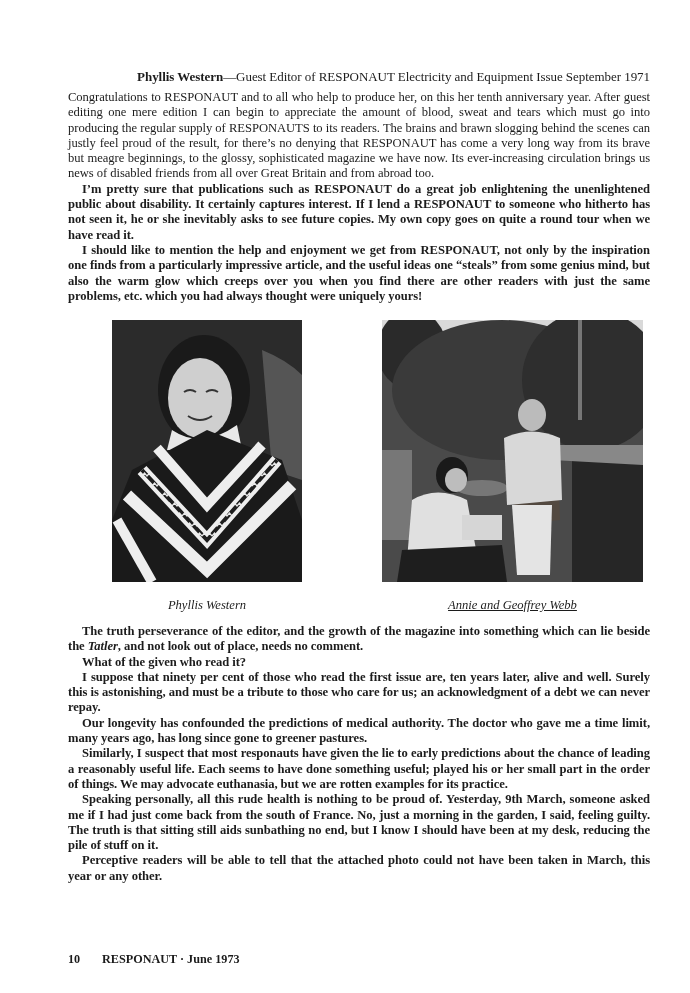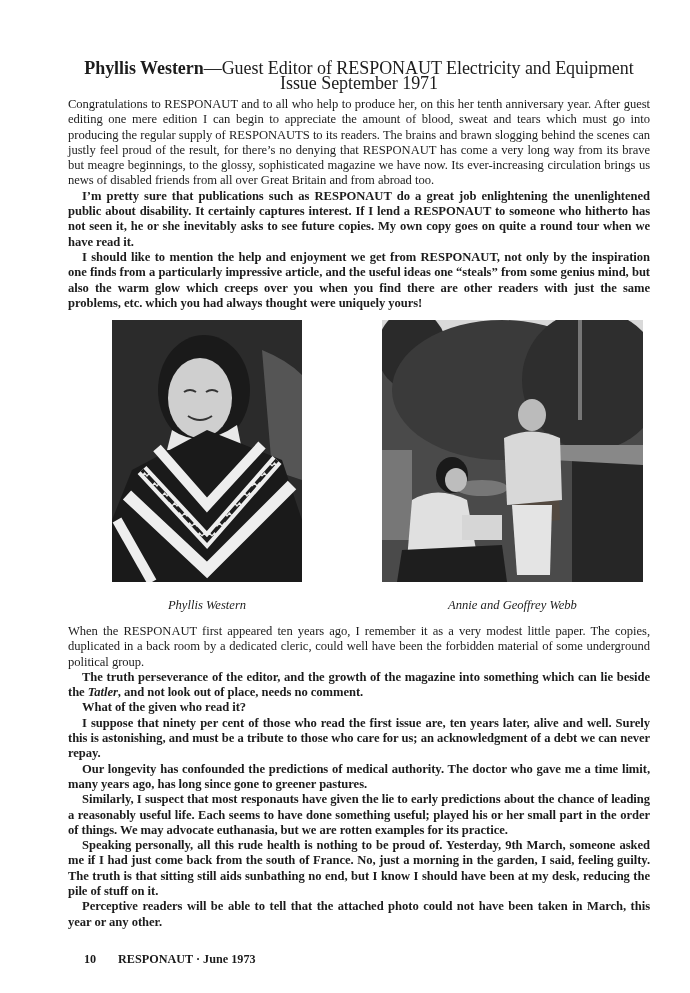--- a/index.html
+++ b/index.html
@@ -6,42 +6,42 @@
   body {
     width: 690px; height: 993px; position: relative; overflow: hidden;
     font-family: "Liberation Serif", "DejaVu Serif", serif;
     color: #1c1c1c;
   }
   .col {
     position: absolute; left: 68px; width: 582px;
     font-size: 12.6px; line-height: 15.3px; text-align: justify;
     letter-spacing: -0.05px;
   }
-  .head { font-size: 18px; line-height: 15px; margin: 0 0 6px 0; text-align: center; }
+  .head { font-size: 13px; line-height: 15px; margin: 8px 0 6px 0; text-align: right; }
   .head b { font-weight: bold; }
   p { margin: 0; }
   p.ind { text-indent: 14px; font-weight: bold; }
   p.first { text-indent: 0; }
   #sec1 { top: 61px; }
   #sec2 { top: 624px; }
 
   .photo {
     position: absolute; overflow: hidden; background: #3a3a3a;
   }
   #photo1 { left: 112px; top: 320px; width: 190px; height: 262px; }
   #photo2 { left: 382px; top: 320px; width: 261px; height: 262px; }
   .caption {
     position: absolute; top: 598px; font-style: italic; font-size: 12.6px;
     text-align: center;
   }
   #cap1 { left: 112px; width: 190px; }
-  #cap2 { left: 382px; width: 261px; }
+  #cap2 { left: 382px; width: 261px; text-decoration: underline; }
 
   .footer {
-    position: absolute; left: 84px; top: 952px; font-size: 12.2px; font-weight: bold;
+    position: absolute; left: 68px; top: 952px; font-size: 12.2px; font-weight: bold;
   }
   .footer .pg { display: inline-block; width: 34px; }
 </style>
 </head>
 <body>
 
 <div class="col" id="sec1">
   <div class="head"><b>Phyllis Western</b><span>—Guest Editor of RESPONAUT Electricity and Equipment Issue September 1971</span></div>
   <p class="first">Congratulations to RESPONAUT and to all who help to produce her, on this her tenth anniversary year. After guest editing one mere edition I can begin to appreciate the amount of blood, sweat and tears which must go into producing the regular supply of RESPONAUTS to its readers. The brains and brawn slogging behind the scenes can justly feel proud of the result, for there’s no denying that RESPONAUT has come a very long way from its brave but meagre beginnings, to the glossy, sophisticated magazine we have now. Its ever-increasing circulation brings us news of disabled friends from all over Great Britain and from abroad too.</p>
   <p class="ind">I’m pretty sure that publications such as RESPONAUT do a great job enlightening the unenlightened public about disability. It certainly captures interest. If I lend a RESPONAUT to someone who hitherto has not seen it, he or she inevitably asks to see future copies. My own copy goes on quite a round tour when we have read it.</p>
@@ -94,21 +94,20 @@
     <path d="M30 180 Q55 165 85 180 L95 235 L25 240 Z" fill="#e0e0e0"></path>
     <path d="M20 230 L120 225 L125 262 L15 262 Z" fill="#1e1e1e"></path>
     <rect x="80" y="195" width="40" height="25" fill="#d6d6d6"></rect>
   </svg>
 </div>
 
 <div class="caption" id="cap1">Phyllis Western</div>
 <div class="caption" id="cap2">Annie and Geoffrey Webb</div>
 
 <div class="col" id="sec2">
-  <p class="first">When the RESPONAUT first appeared ten years ago, I remember it as a very modest little paper. The copies, duplicated in a back room by a dedicated cleric, could well have been the forbidden material of some underground political group.</p>
   <p class="ind"><span>The truth perseverance of the editor, and the growth of the magazine into something which can lie beside the </span><i>Tatler</i><span>, and not look out of place, needs no comment.</span></p>
   <p class="ind">What of the given who read it?</p>
   <p class="ind">I suppose that ninety per cent of those who read the first issue are, ten years later, alive and well. Surely this is astonishing, and must be a tribute to those who care for us; an acknowledgment of a debt we can never repay.</p>
   <p class="ind">Our longevity has confounded the predictions of medical authority. The doctor who gave me a time limit, many years ago, has long since gone to greener pastures.</p>
   <p class="ind">Similarly, I suspect that most responauts have given the lie to early predictions about the chance of leading a reasonably useful life. Each seems to have done something useful; played his or her small part in the order of things. We may advocate euthanasia, but we are rotten examples for its practice.</p>
   <p class="ind">Speaking personally, all this rude health is nothing to be proud of. Yesterday, 9th March, someone asked me if I had just come back from the south of France. No, just a morning in the garden, I said, feeling guilty. The truth is that sitting still aids sunbathing no end, but I know I should have been at my desk, reducing the pile of stuff on it.</p>
   <p class="ind">Perceptive readers will be able to tell that the attached photo could not have been taken in March, this year or any other.</p>
 </div>
 
 <div class="footer">

